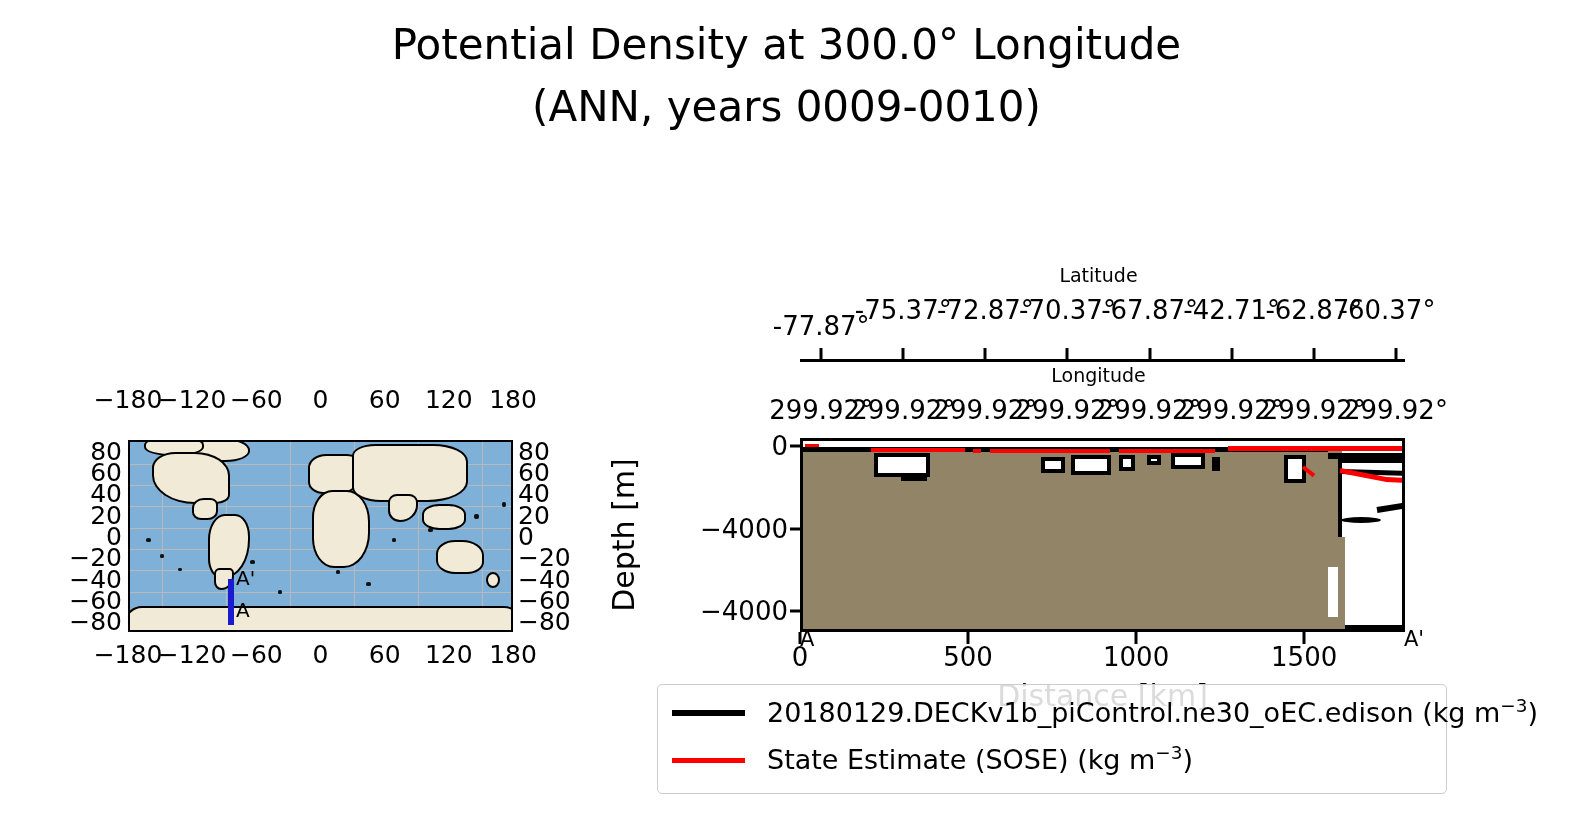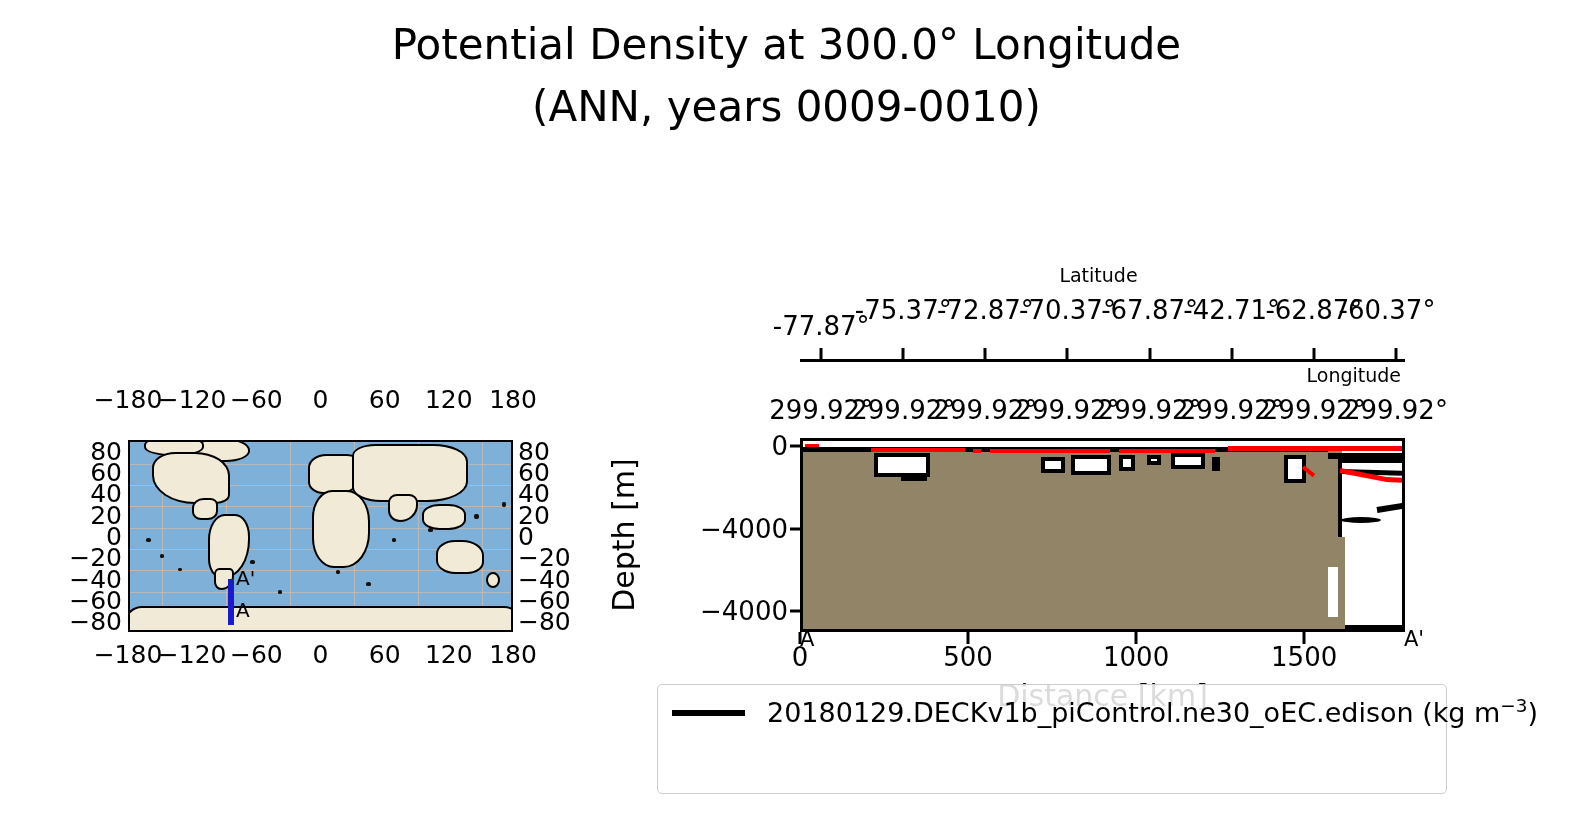--- a/index.html
+++ b/index.html
@@ -123,21 +123,21 @@
   #latitude-axis-label,
   #longitude-axis-label {
     position: absolute;
     left: 156px;
     width: 605px;
     text-align: center;
     font-size: 19px;
     line-height: 34px;
   }
   #latitude-axis-label  { top: 3px; }
-  #longitude-axis-label { top: 103px; text-align: right; }
+  #longitude-axis-label { top: 103px; }
 
   .secondary-tick-row {
     position: absolute;
     left: 160px;
     width: 605px;
     height: 34px;
     font-size: 26px;
     line-height: 34px;
   }
   #latitude-ticklabels  { top: 38px; }
@@ -537,13 +537,17 @@
   <div class="endpoint-label" style="left:764px;">A'</div>
 
   <div id="distance-axis-label">Distance [km]</div>
 </div>
 
 <div id="legend-box">
   <div class="legend-entry" id="legend-entry-model">
     <span class="legend-swatch model"></span>
     <span class="legend-text"><span>20180129.DECKv1b_piControl.ne30_oEC.edison (kg m</span><sup>−3</sup><span>)</span></span>
   </div>
+  <div class="legend-entry" id="legend-entry-obs">
+    <span class="legend-swatch obs"></span>
+    <span class="legend-text"><span>State Estimate (SOSE) (kg m</span><sup>−3</sup><span>)</span></span>
+  </div>
 </div>
 
 </body></html>

